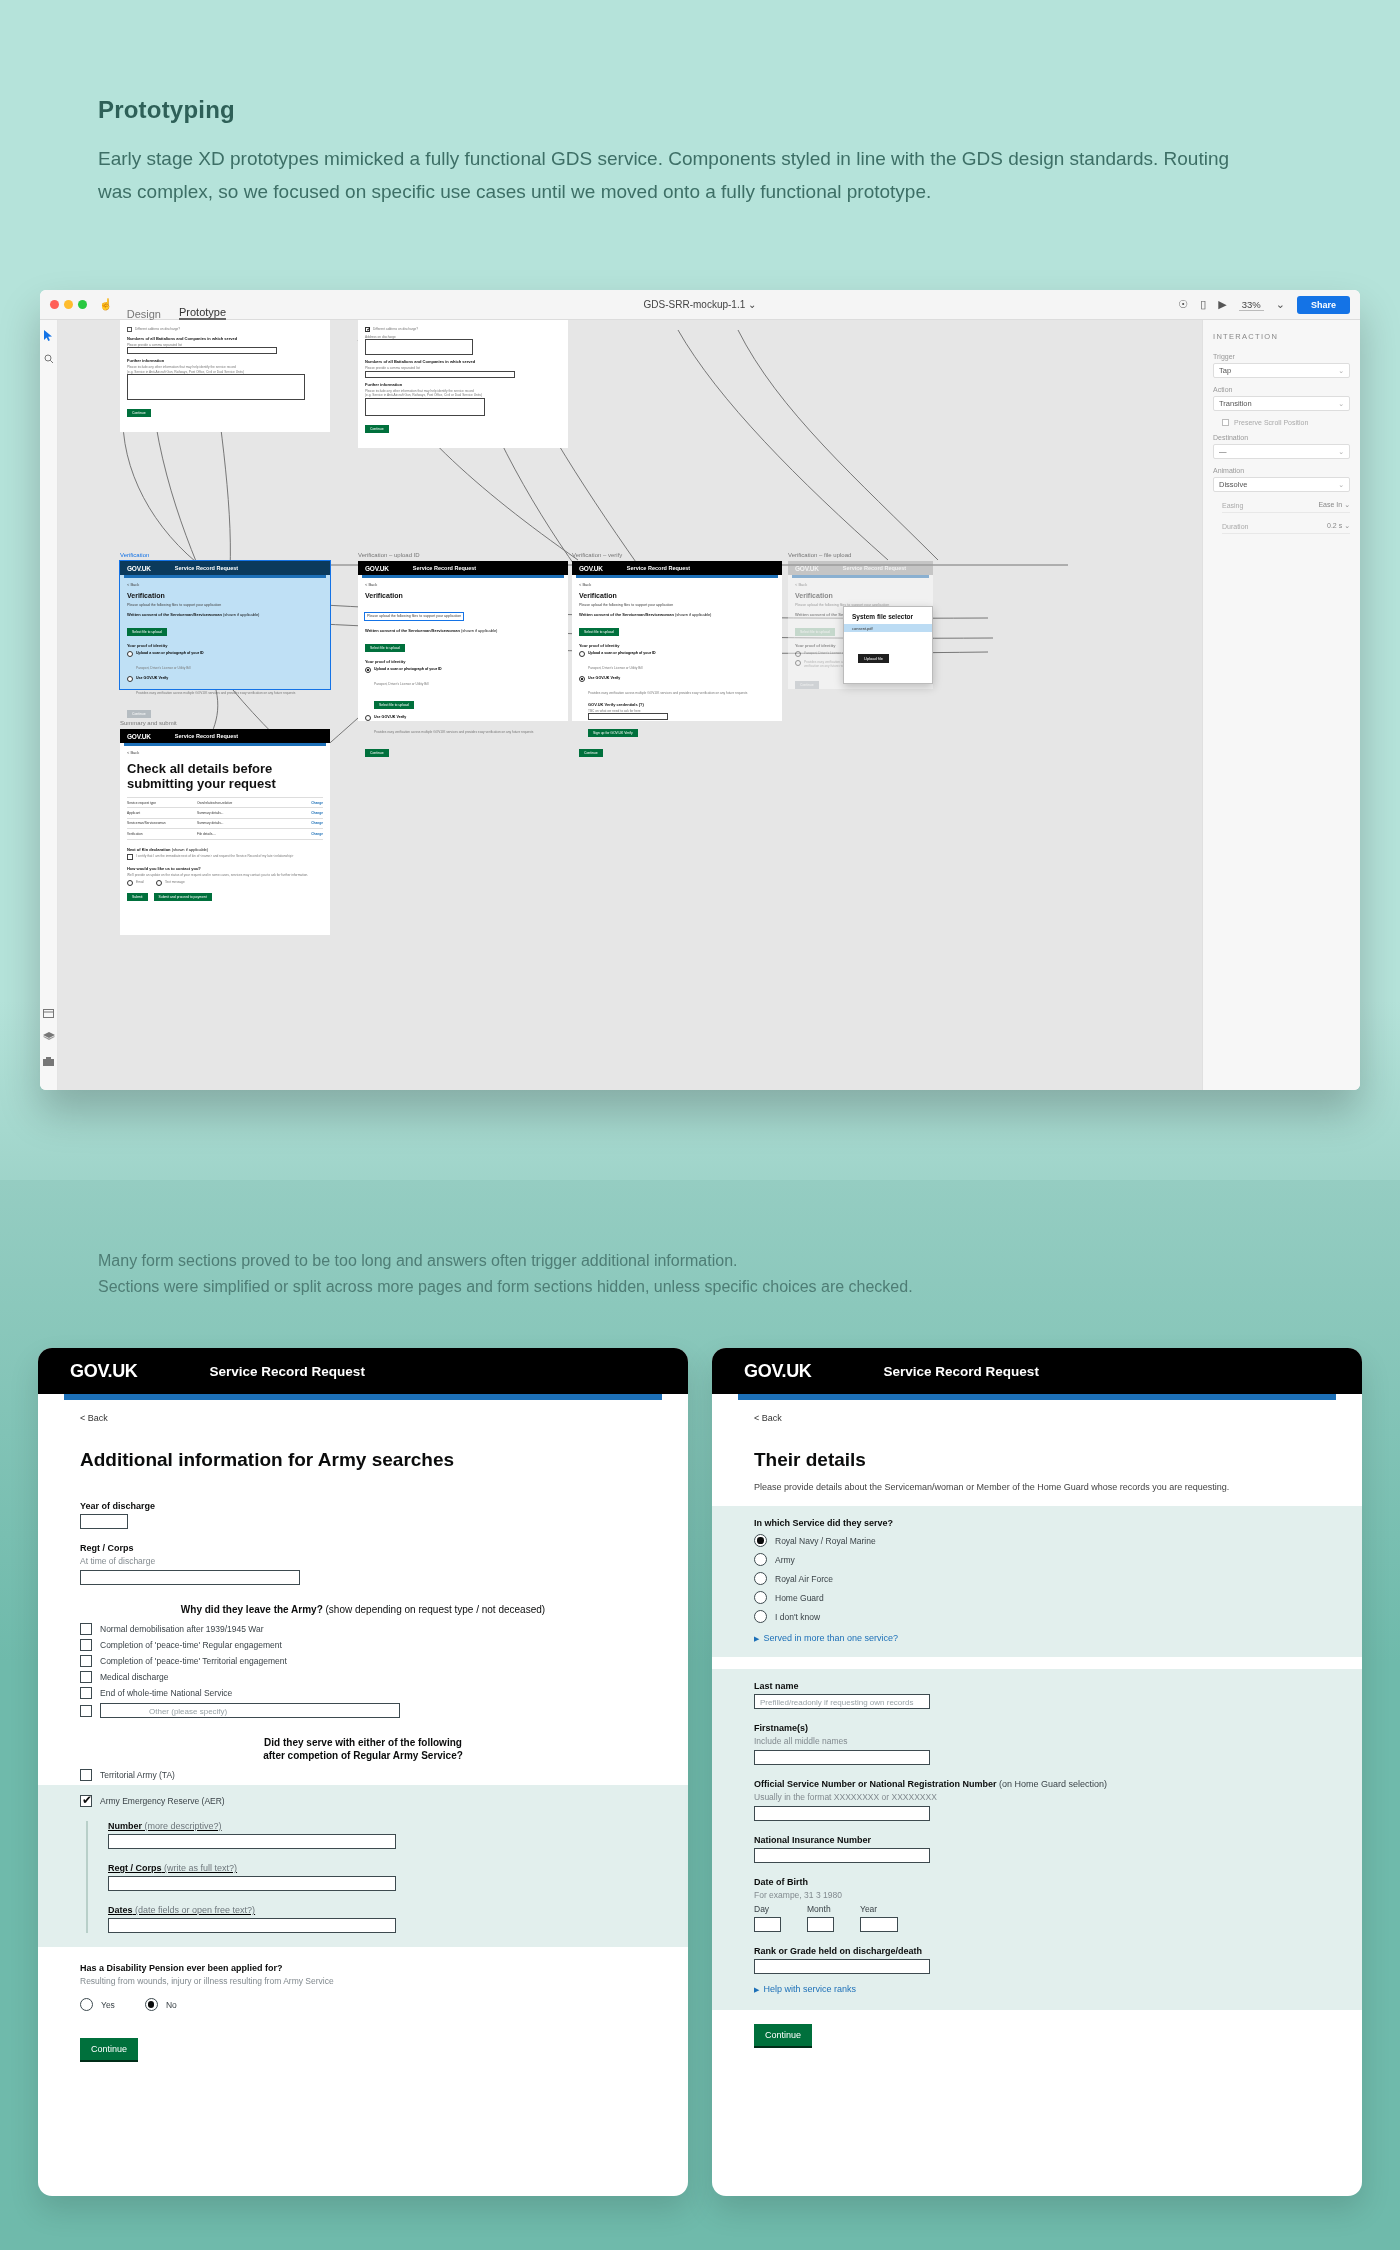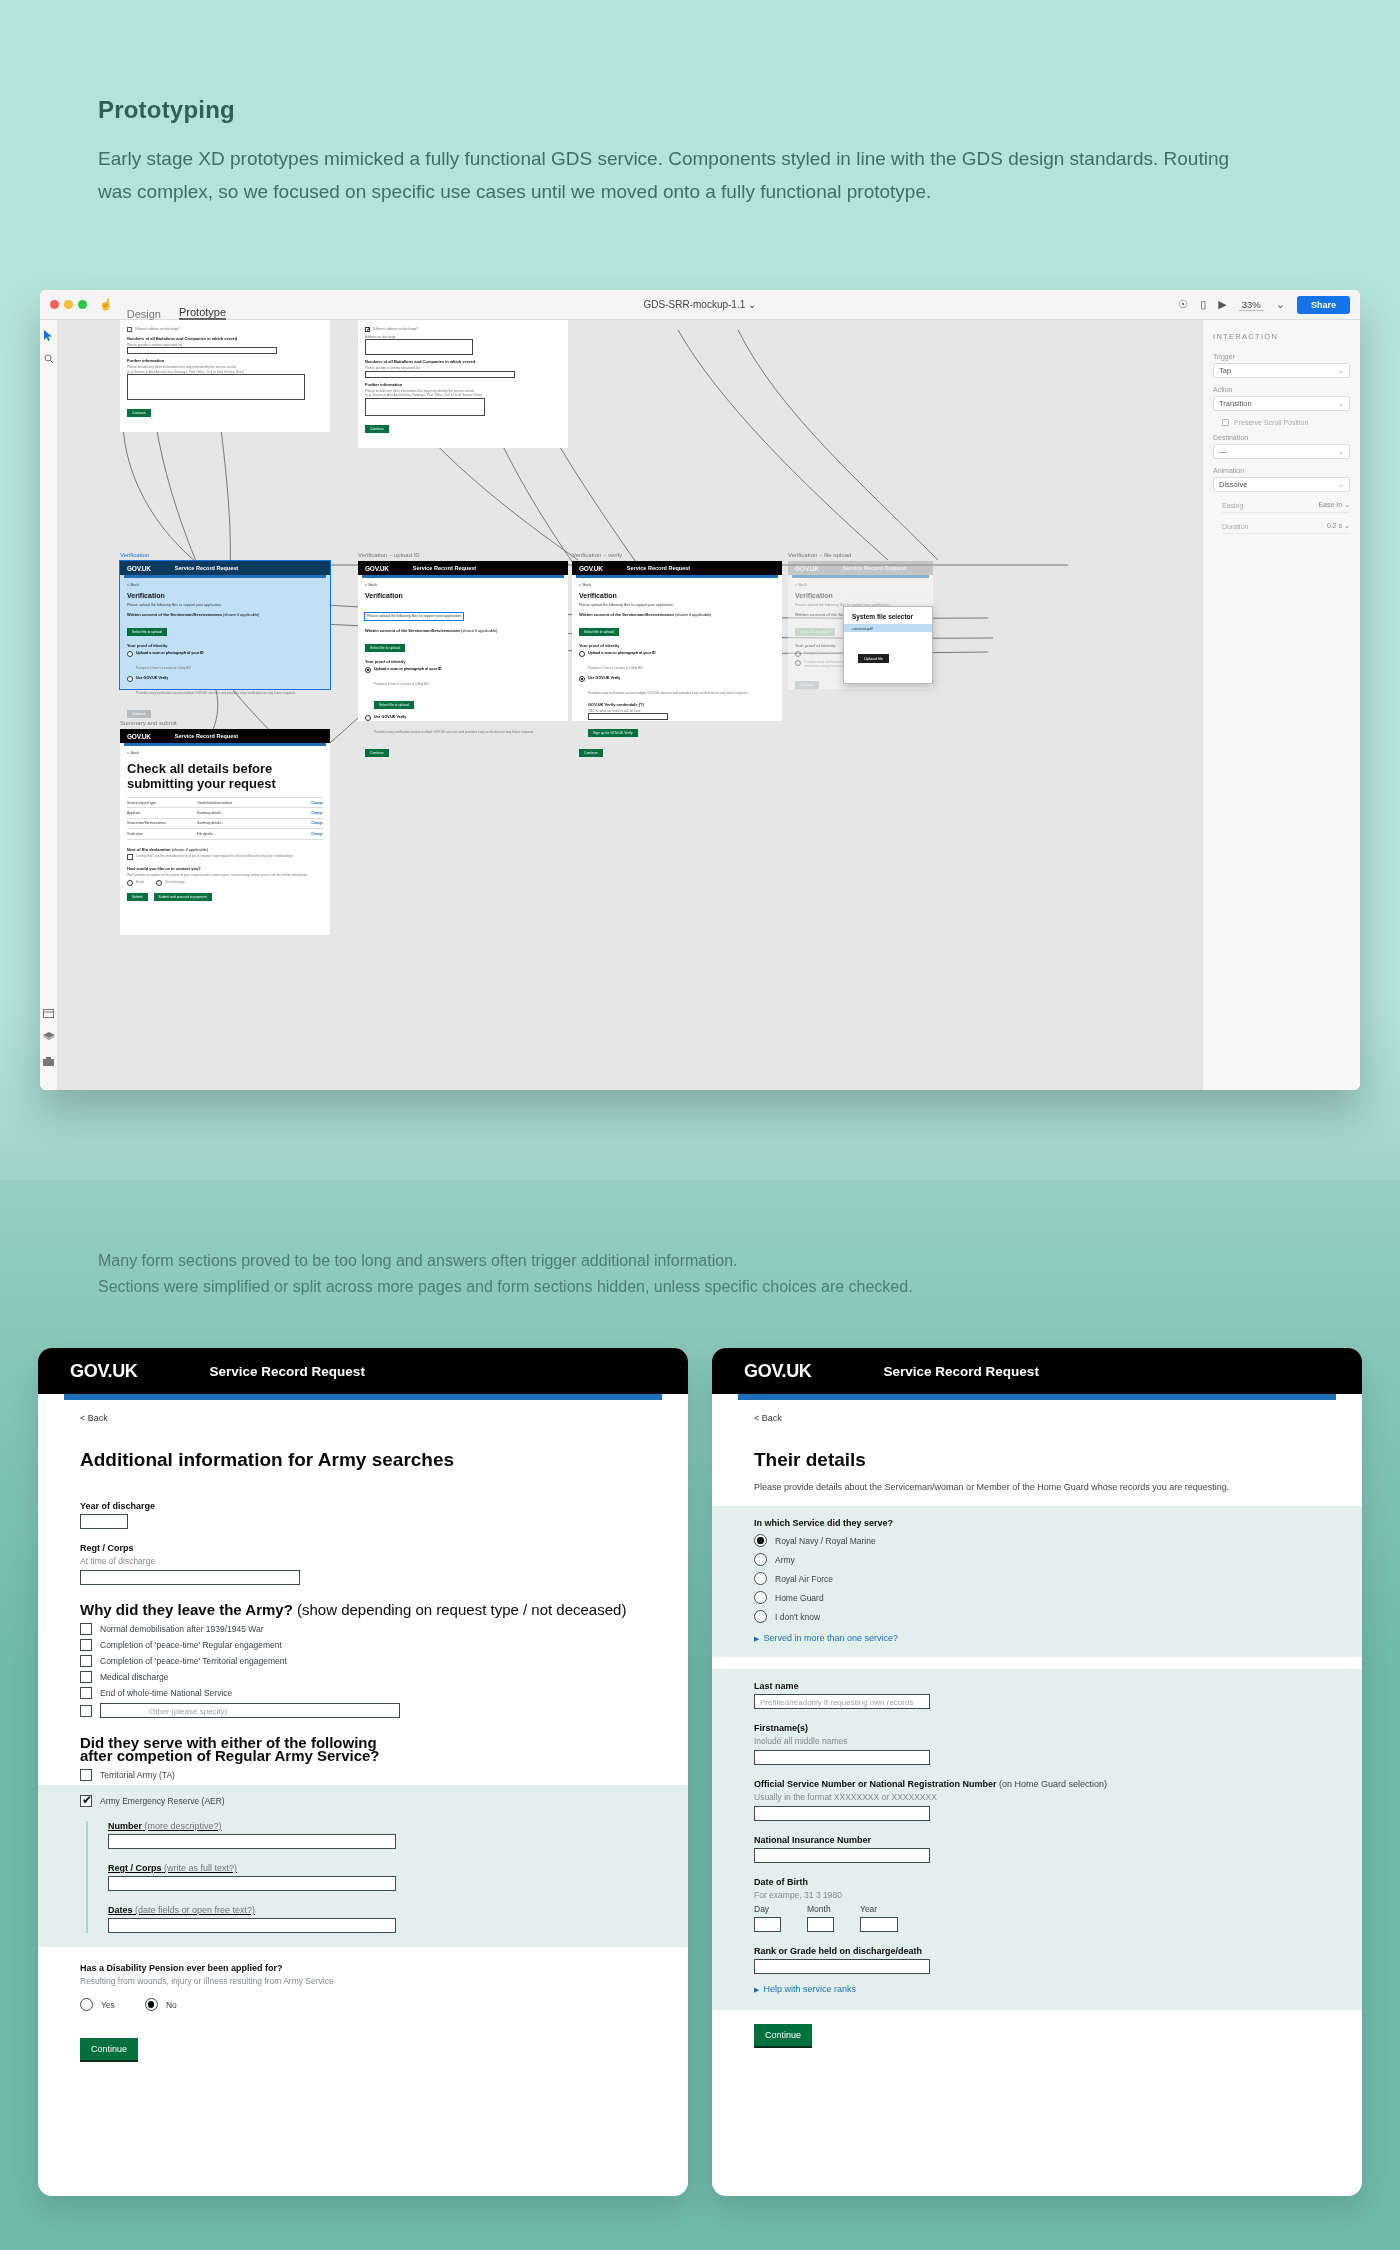--- a/index.html
+++ b/index.html
@@ -122,21 +122,21 @@
   .c-blue { height:6px; background:#1d70b8; margin:0 26px; }
   .c-pad { padding:4px 42px 0 42px; }
   .back { font-size:9px; color:#333; margin:9px 0 0;}
   .c-h1 { font-size:19px; font-weight:bold; color:#0b0c0c; margin:26px 0 0;}
   .c-intro { font-size:9px; color:#444; line-height:13px; margin:10px 0 0; }
   .lbl { font-size:9px; font-weight:bold; color:#0b0c0c; margin:14px 0 3px;}
   .hint { font-size:8.5px; color:#828a8f; margin:0 0 3px; line-height:11px;}
   .field { border:1.4px solid #3d4a4f; background:#fff; height:15px; }
   .field.sm { width:48px; } .field.md { width:176px; } .field.lg { width:288px; }
   .field.ph { font-size:8px; color:#9aa4a8; padding:2px 5px; line-height:11px; }
-  .qlbl { font-size:15px; font-weight:bold; color:#0b0c0c; margin:18px 0 7px; line-height:13px;}
+  .qlbl { font-size:10px; font-weight:bold; color:#0b0c0c; margin:18px 0 7px; line-height:13px;text-align:center;}
   .qlbl .light { font-weight:normal; }
   .cb-row { display:flex; align-items:center; gap:8px; margin:0 0 4px;}
   .cb { width:12px;height:12px;border:1.4px solid #3d4a4f;background:#fff;flex:none;
         position:relative;}
   .cb.on::after{content:"✔";position:absolute;left:1px;top:-3px;font-size:12px;color:#0b0c0c;}
   .cb-txt { font-size:8.5px; color:#3b4348; }
   .rd-row { display:flex; align-items:center; gap:8px; margin:6px 0 5px;}
   .rd { width:13px;height:13px;border:1.6px solid #3d4a4f;border-radius:50%;background:#fff;
         flex:none; position:relative;}
   .rd.on::after{content:"";position:absolute;inset:2.4px;border-radius:50%;background:#0b0c0c;}

